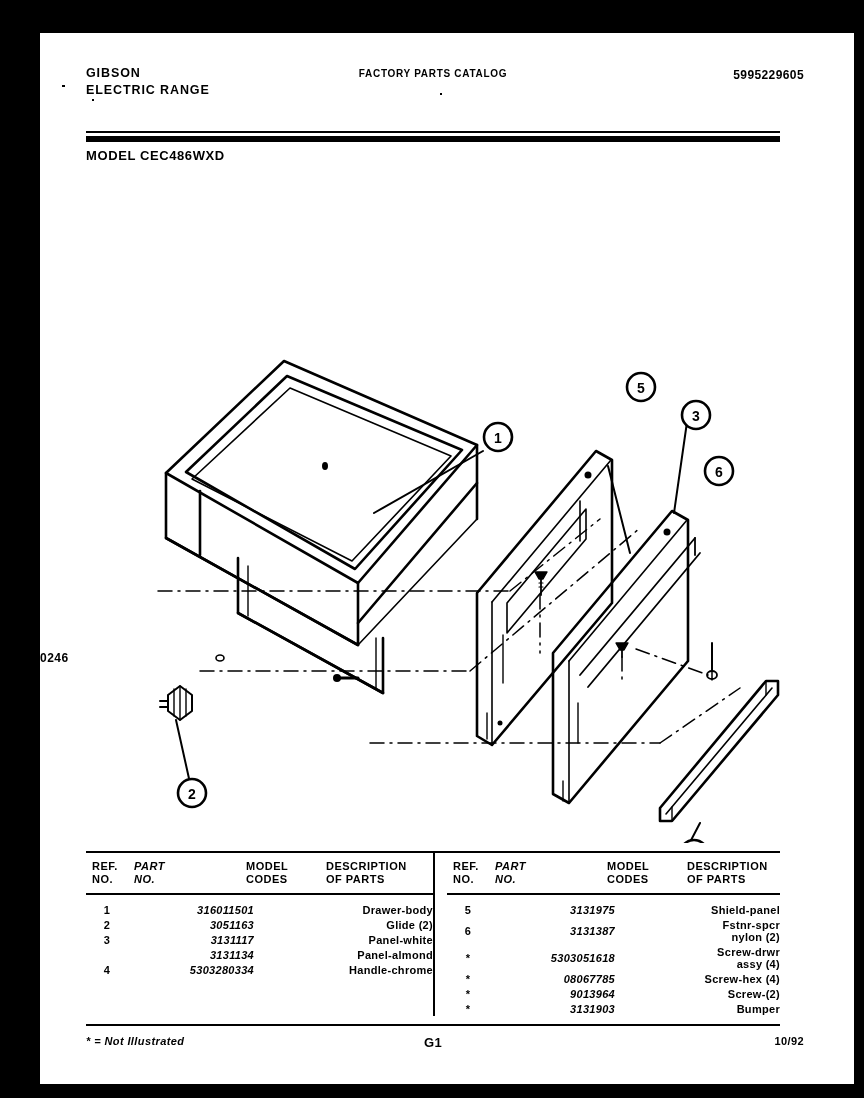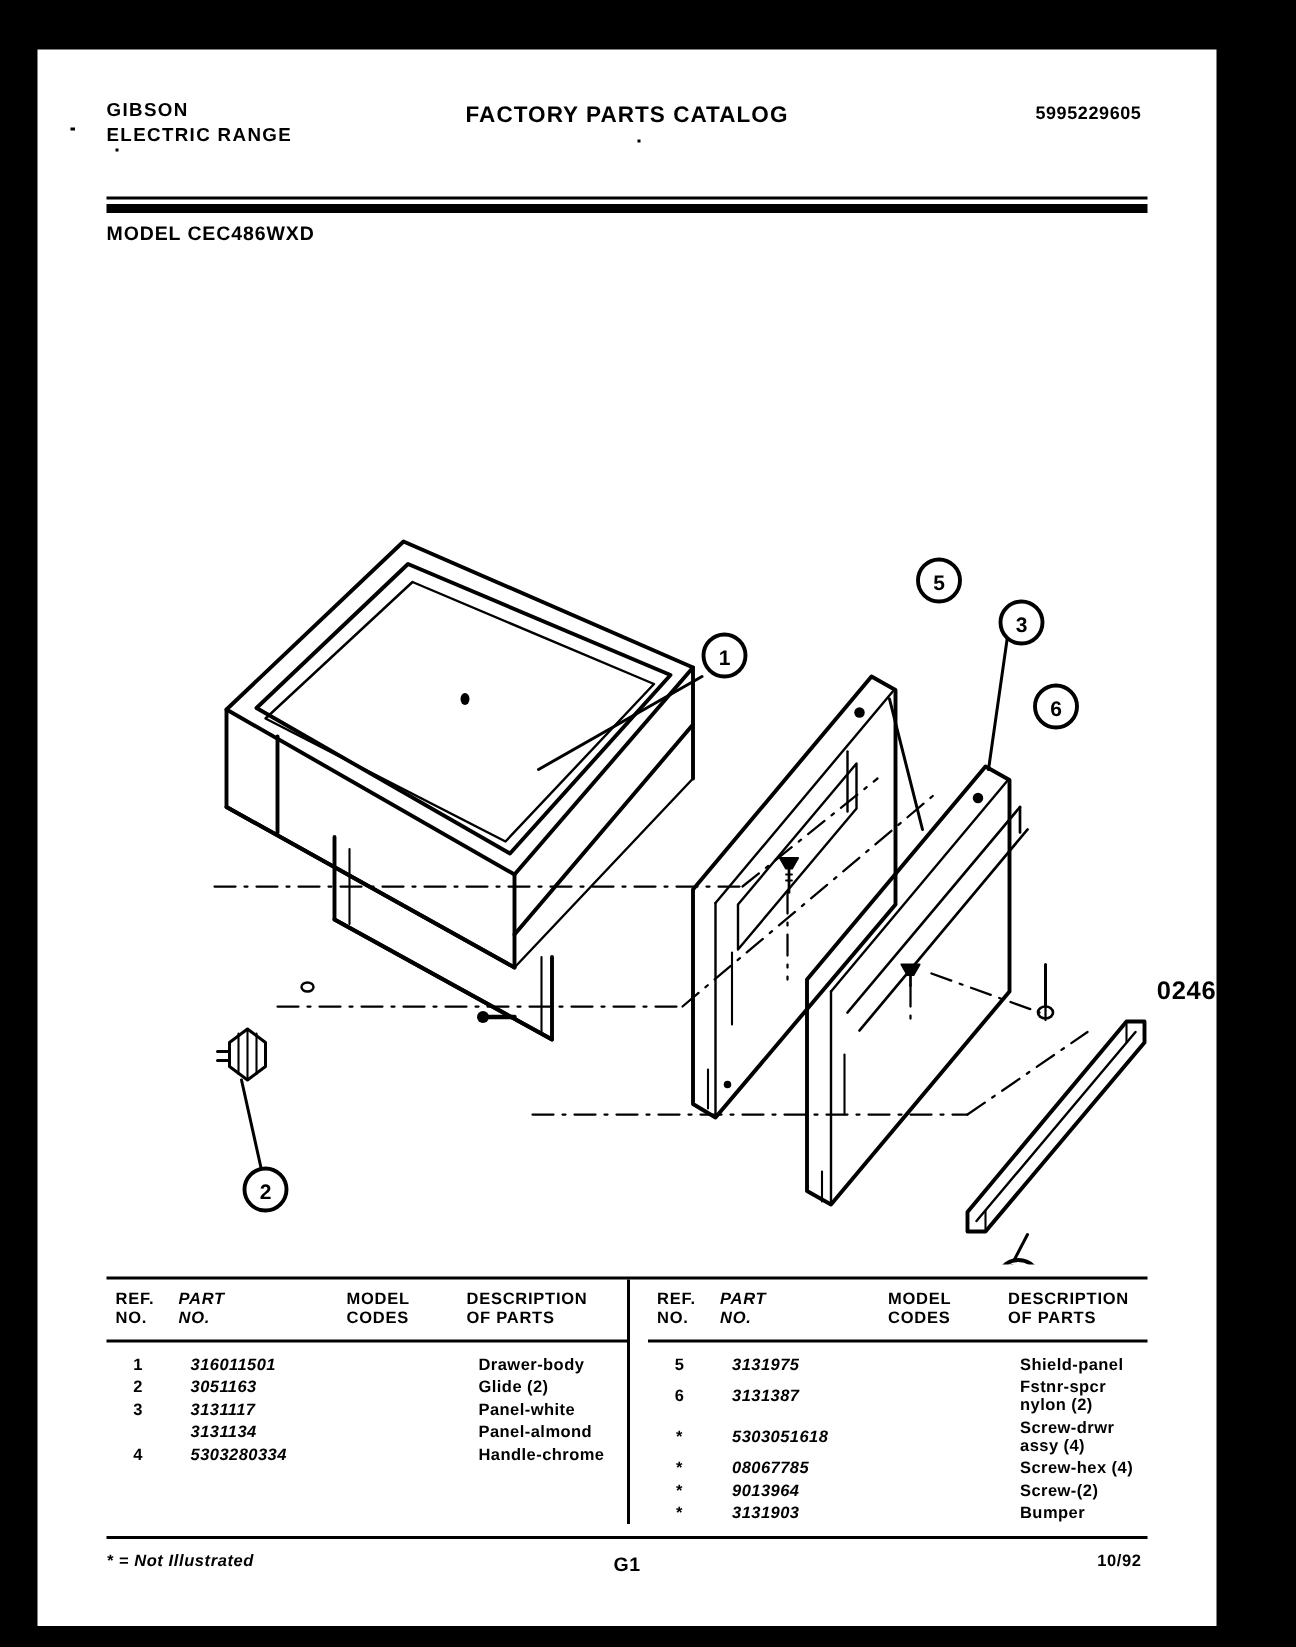--- a/index.html
+++ b/index.html
@@ -1,51 +1,51 @@
 <!DOCTYPE html>
 <html><head>
 <meta charset="utf-8">
 <style>
   html,body{margin:0;padding:0;background:#000;}
   body{width:864px;height:1098px;font-family:"Liberation Sans",sans-serif;}
 
-  #page{position:absolute;left:25px;top:33px;width:786px;height:1051px;background:#fff;}
+  #page{position:absolute;left:40px;top:33px;width:786px;height:1051px;background:#fff;padding-left:28px;}
 
   
   .brand{position:absolute;left:46px;top:32px;font-size:12.5px;font-weight:bold;
          letter-spacing:.9px;line-height:17px;color:#000;}
   .cat-title{position:absolute;left:0;top:35px;width:786px;text-align:center;
-             font-size:15px;font-weight:bold;letter-spacing:.7px;color:#000;}
+             font-size:10px;font-weight:bold;letter-spacing:.7px;color:#000;}
   .cat-num{position:absolute;right:50px;top:35px;font-size:12px;font-weight:bold;
            letter-spacing:.4px;color:#000;}
 
   .rule-thin{position:absolute;left:46px;top:98px;width:694px;height:2px;background:#000;}
   .rule-thick{position:absolute;left:46px;top:103px;width:694px;height:6px;background:#000;}
   .model{position:absolute;left:46px;top:115px;font-size:13px;font-weight:bold;
          letter-spacing:.6px;color:#000;}
 
   
   #diagram{position:absolute;left:0;top:150px;width:786px;height:660px;}
   #diagram svg{display:block;}
-  .figno{position:absolute;left:0;top:618px;width:786px;text-align:right;
-         font-size:17px;font-weight:bold;letter-spacing:.5px;color:#000;}
+  .figno{position:absolute;left:0;top:618px;width:786px;text-align:left;
+         font-size:12px;font-weight:bold;letter-spacing:.5px;color:#000;}
 
   
   #table-wrap{position:absolute;left:46px;top:818px;width:694px;}
   .tbl-rule-top{height:2px;background:#000;width:100%;}
   .tbl-rule-mid{height:2px;background:#000;width:100%;}
   .tbl-rule-bot{height:2px;background:#000;width:100%;}
   .cols{display:flex;position:relative;}
   .col-div{position:absolute;left:50%;top:0;bottom:0;width:2px;background:#000;}
   .halftbl{width:50%;box-sizing:border-box;}
   .halftbl.right{padding-left:14px;}
   table{border-collapse:collapse;width:100%;font-size:11px;font-weight:bold;color:#000;}
   thead th{text-align:left;vertical-align:top;padding:7px 0 7px 0;
            font-size:11px;font-weight:bold;letter-spacing:.5px;line-height:13px;}
-  tbody td{padding:1.5px 0;font-size:11px;font-weight:bold;letter-spacing:.3px;}
+  tbody td{padding:1.5px 0;font-size:11px;font-weight:bold;letter-spacing:.3px;text-align:right;}
   .c-ref{width:42px;text-align:center;}
   .c-part{width:112px;font-style:italic;}
   .c-code{width:80px;}
   .c-desc{width:auto;}
   thead th.c-ref{text-align:left;padding-left:6px;margin-top:28px;}
   tbody td.c-ref{text-align:center;padding-right:14px;}
   .spacer-row td{height:7px;padding:0;}
 
   
   .foot{position:absolute;top:1002px;font-size:11px;font-weight:bold;color:#000;letter-spacing:.4px;}

